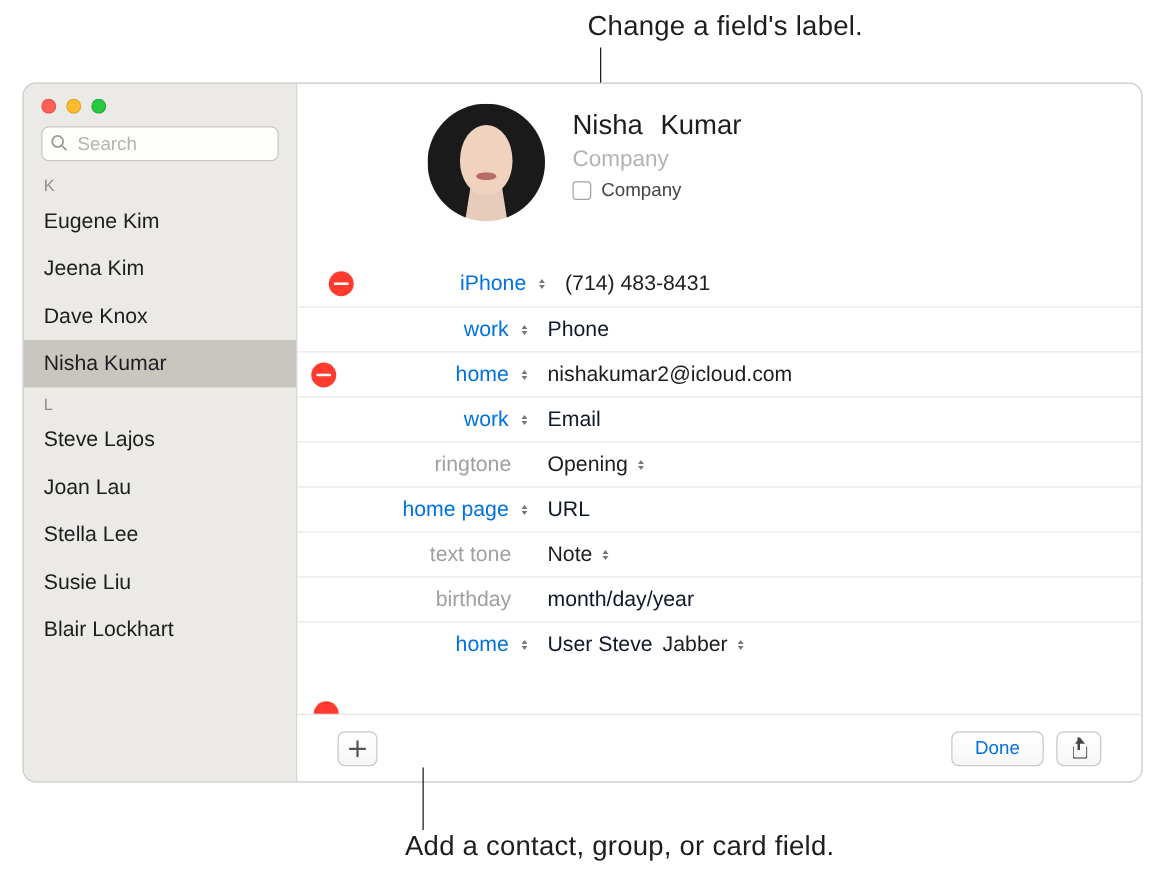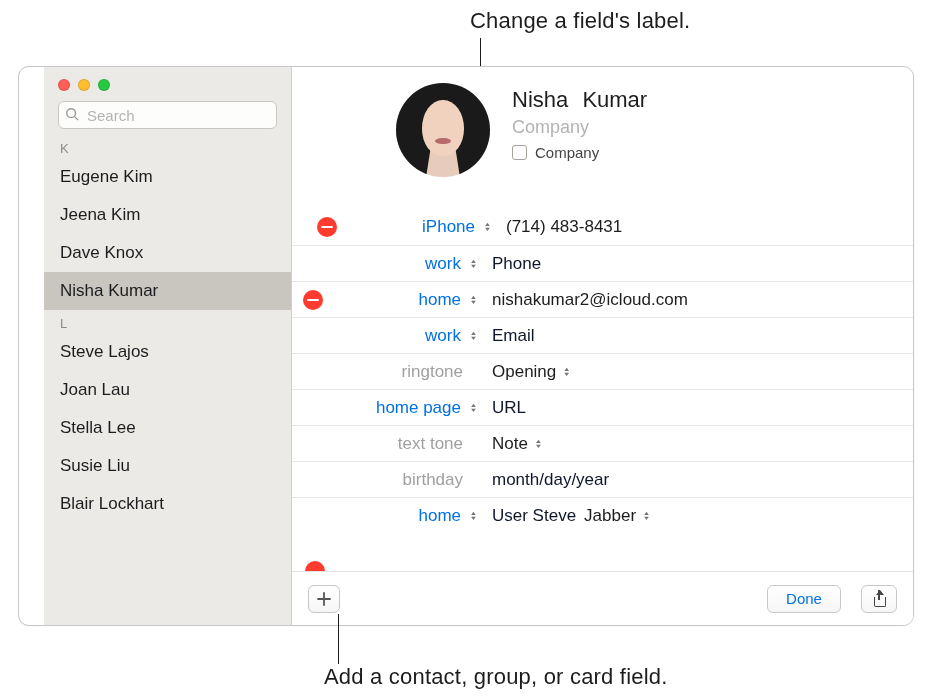--- a/index.html
+++ b/index.html
@@ -33,28 +33,27 @@
     height: 560px;
     border: 1px solid #c7c7c7;
     border-radius: 11px;
     background: #fff;
     overflow: hidden;
     display: flex;
     box-shadow: 0 0 0 0.5px rgba(0,0,0,0.03);
   }
   
   .sidebar {
-    width: 248px;
+    width: 219px;
     background: #eceae6;
     border-right: 1px solid #d2d0cc;
     display: flex;
     flex-direction: column;
     flex-shrink: 0;
     position: relative;
-    margin-left: 25px;
   }
   .traffic {
     display: flex;
     gap: 8px;
     padding: 12px 14px 0 14px;
   }
   .dot { width: 12px; height: 12px; border-radius: 50%; }
   .dot.close { background: #ff5f57; border: 0.5px solid rgba(0,0,0,0.12); }
   .dot.min   { background: #febc2e; border: 0.5px solid rgba(0,0,0,0.12); }
   .dot.max   { background: #28c840; border: 0.5px solid rgba(0,0,0,0.12); }
@@ -216,22 +215,22 @@
   }
   .value-text { color:#1d1d1f; }
   .placeholder { color:#0f172a; }
   .inline-select { display:flex; align-items:center; gap:2px; color:#1d1d1f; }
 
   
   .bottombar {
     height:54px;
     border-top:1px solid #e3e3e3;
     display:flex; align-items:center;
-    padding: 0 16px;
-    gap:20px;
+    padding: 0 32px;
+    gap:10px;
     background:#ffffff;
   }
   .btn {
     height:28px;
     border:1px solid #c9c7c3;
     border-radius:6px;
     background: linear-gradient(#fff,#f6f6f6);
     display:flex; align-items:center; justify-content:center;
     font-size:15px;
   }

